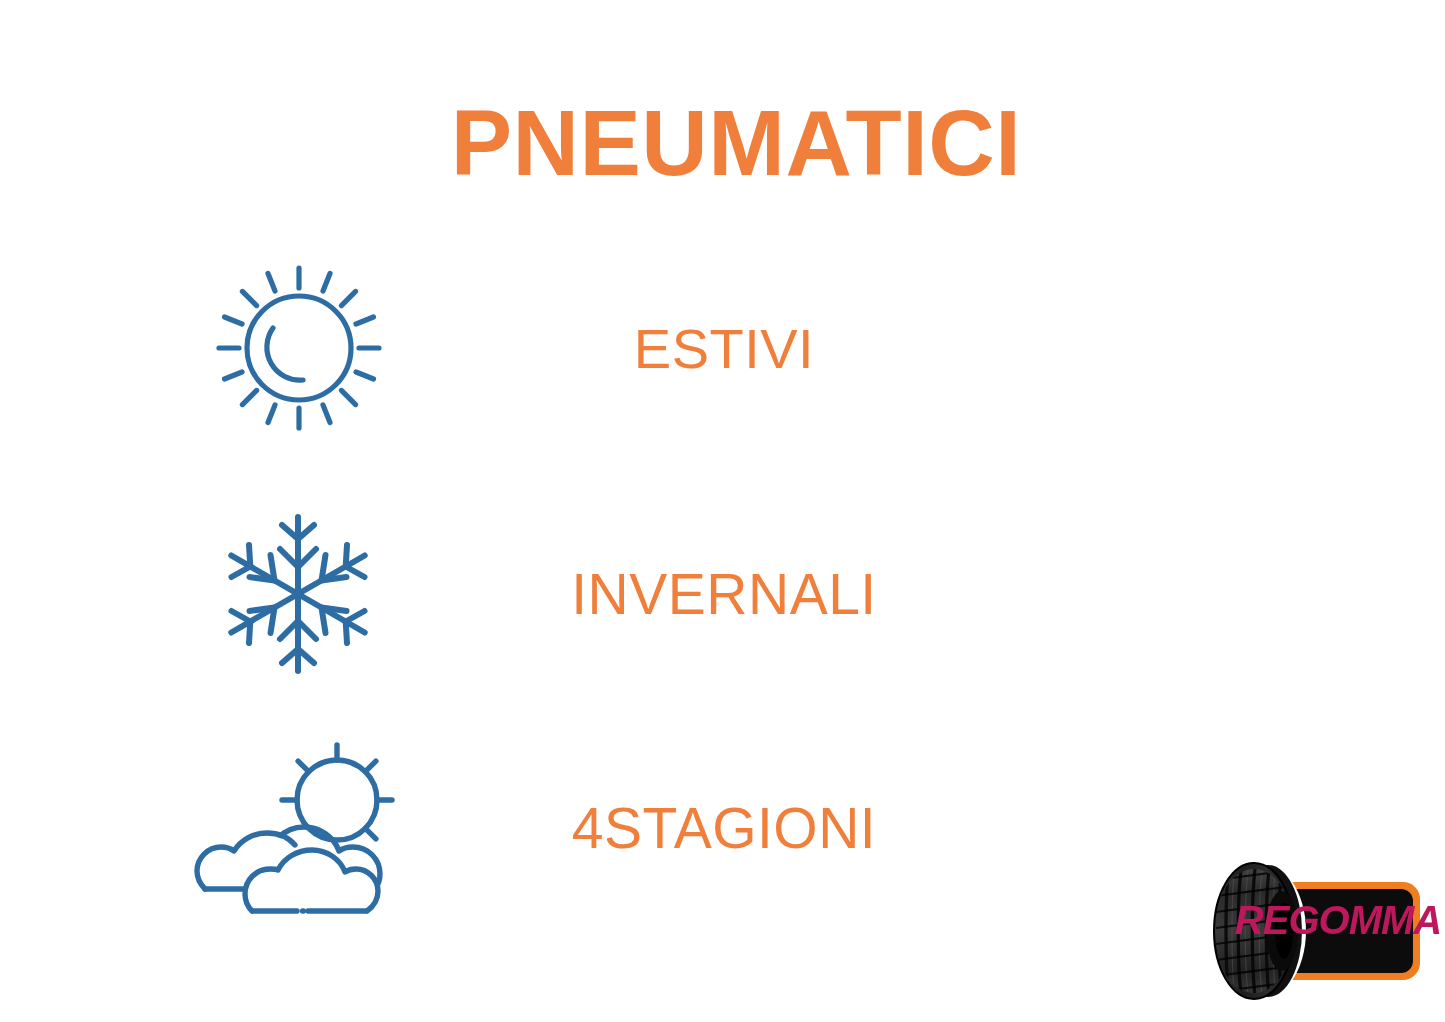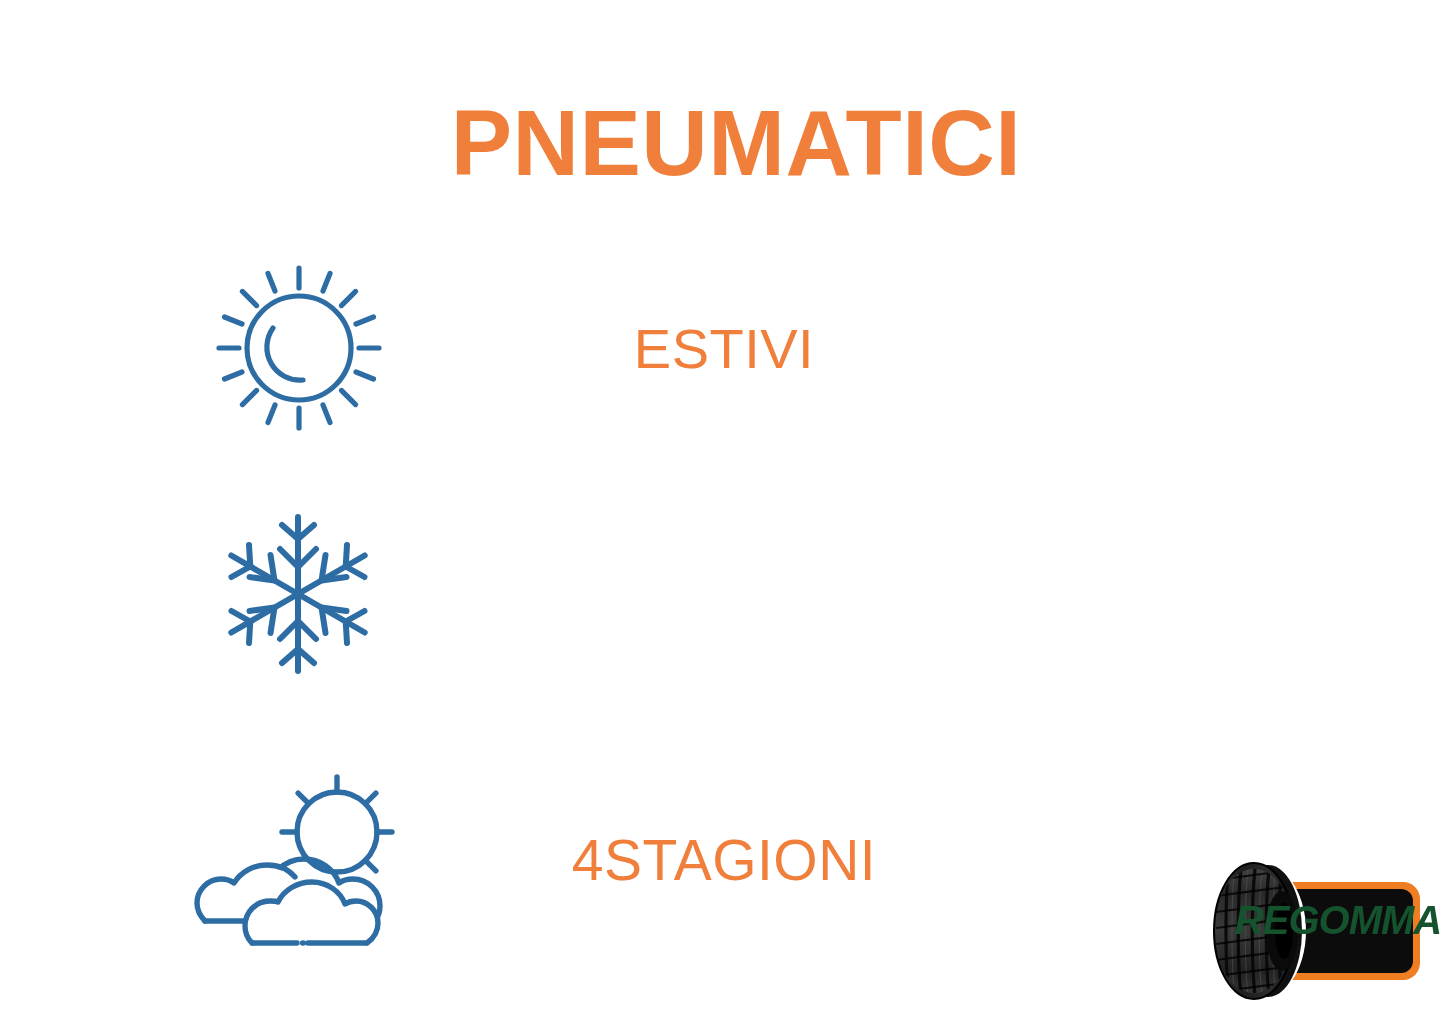--- a/index.html
+++ b/index.html
@@ -43,21 +43,21 @@
 
   
   .row {
     position: absolute;
     left: 0;
     width: 1342px;
     height: 200px;
   }
   .row-estivi     { top: 248px; }
   .row-invernali  { top: 494px; }
-  .row-4stagioni  { top: 760px; padding-left: 24px; }
+  .row-4stagioni  { top: 728px; padding-left: 24px; }
 
   .row-icon {
     position: absolute;
     left: 190px;
     top: 0;
     width: 215px;
     height: 200px;
     display: flex;
     align-items: center;
     justify-content: center;
@@ -104,21 +104,21 @@
     width: 170px;
     height: 58px;
     display: flex;
     align-items: center;
     justify-content: center;
     font-family: "Liberation Sans", sans-serif;
     font-weight: 700;
     font-style: italic;
     font-size: 40px;
     letter-spacing: -1px;
-    color: #14532d;
+    color: #be185d;
     white-space: nowrap;
     pointer-events: none;
   }
 </style>
 </head>
 <body>
 
 <div class="stage">
 
   <div class="page-title">PNEUMATICI</div>
@@ -173,20 +173,21 @@
 
           <path d="M7.3 121.5 L140.7 44.5"></path>
           <path d="M26.3 110.5 L7.5 100.0 M26.3 110.5 L25.0 132.0"></path>
           <path d="M50.5 96.5 L46.5 122.0 M50.5 96.5 L25.5 100.0"></path>
           <path d="M121.7 55.5 L140.5 66.0 M121.7 55.5 L123.0 34.0"></path>
           <path d="M97.5 69.5 L101.5 44.0 M97.5 69.5 L122.5 66.0"></path>
         </g>
       </svg>
     </div>
 
+    <div class="row-label">INVERNALI</div>
   </div>
 
   <div class="row row-4stagioni">
 
     <div class="row-icon">
       <svg width="208" height="178" viewBox="0 0 208 178" fill="none" stroke="#2d6da4" stroke-width="5.4" stroke-linecap="round" stroke-linejoin="round">
 
         <circle cx="143" cy="61" r="40"></circle>
         <g>
           <line x1="143" y1="6" x2="143" y2="21"></line>

